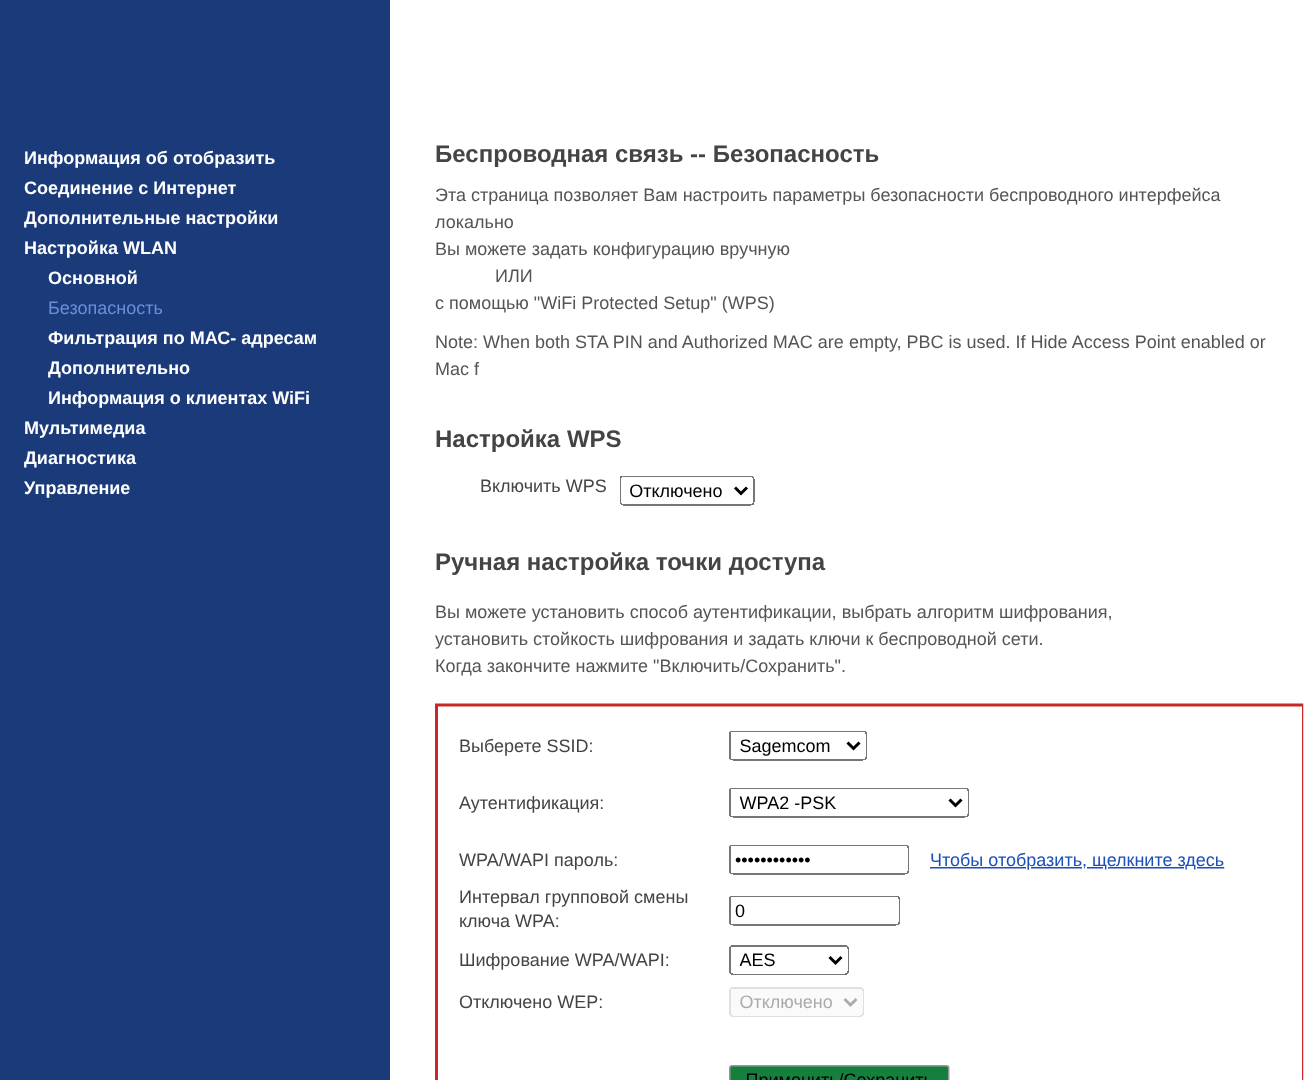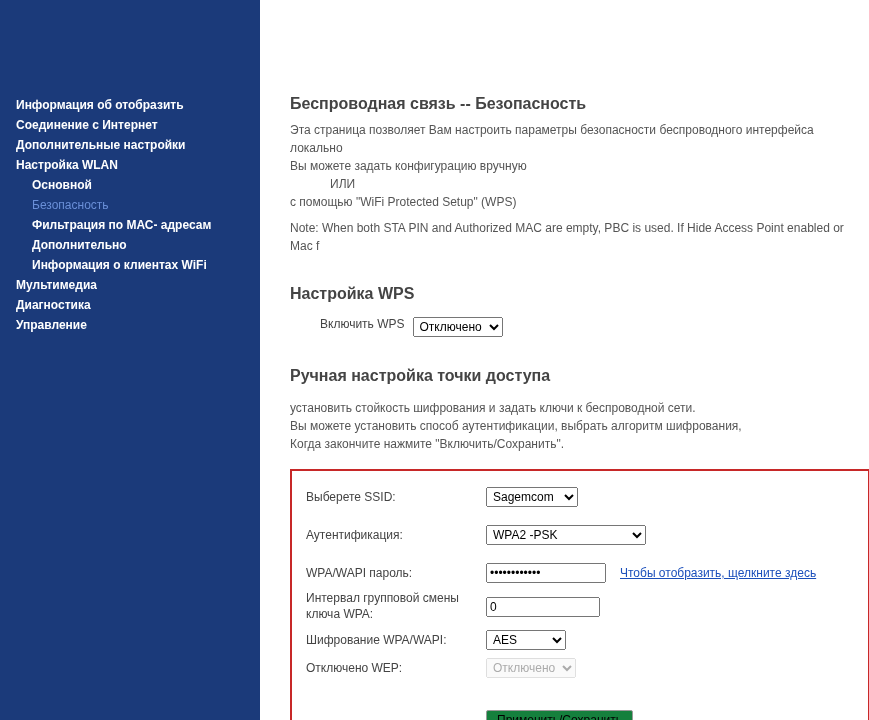--- a/index.html
+++ b/index.html
@@ -69,22 +69,22 @@
       <label>Включить WPS</label>
       <select class="sel-wps">
         <option>Отключено</option>
       </select>
     </div>
 
     <div class="section-spacer"></div>
 
     <div class="section-title">Ручная настройка точки доступа</div>
     <div style="height:6px"></div>
+    <div class="desc-text">Вы можете установить способ аутентификации, выбрать алгоритм шифрования,</div>
     <div class="desc-text">установить стойкость шифрования и задать ключи к беспроводной сети.</div>
-    <div class="desc-text">Вы можете установить способ аутентификации, выбрать алгоритм шифрования,</div>
     <div class="desc-text">Когда закончите нажмите "Включить/Сохранить".</div>
 
     <div class="redbox">
       <div class="form-row">
         <div class="form-label">Выберете SSID:</div>
         <div class="form-control">
           <select class="sel-ssid">
             <option>Sagemcom</option>
           </select>
         </div>

